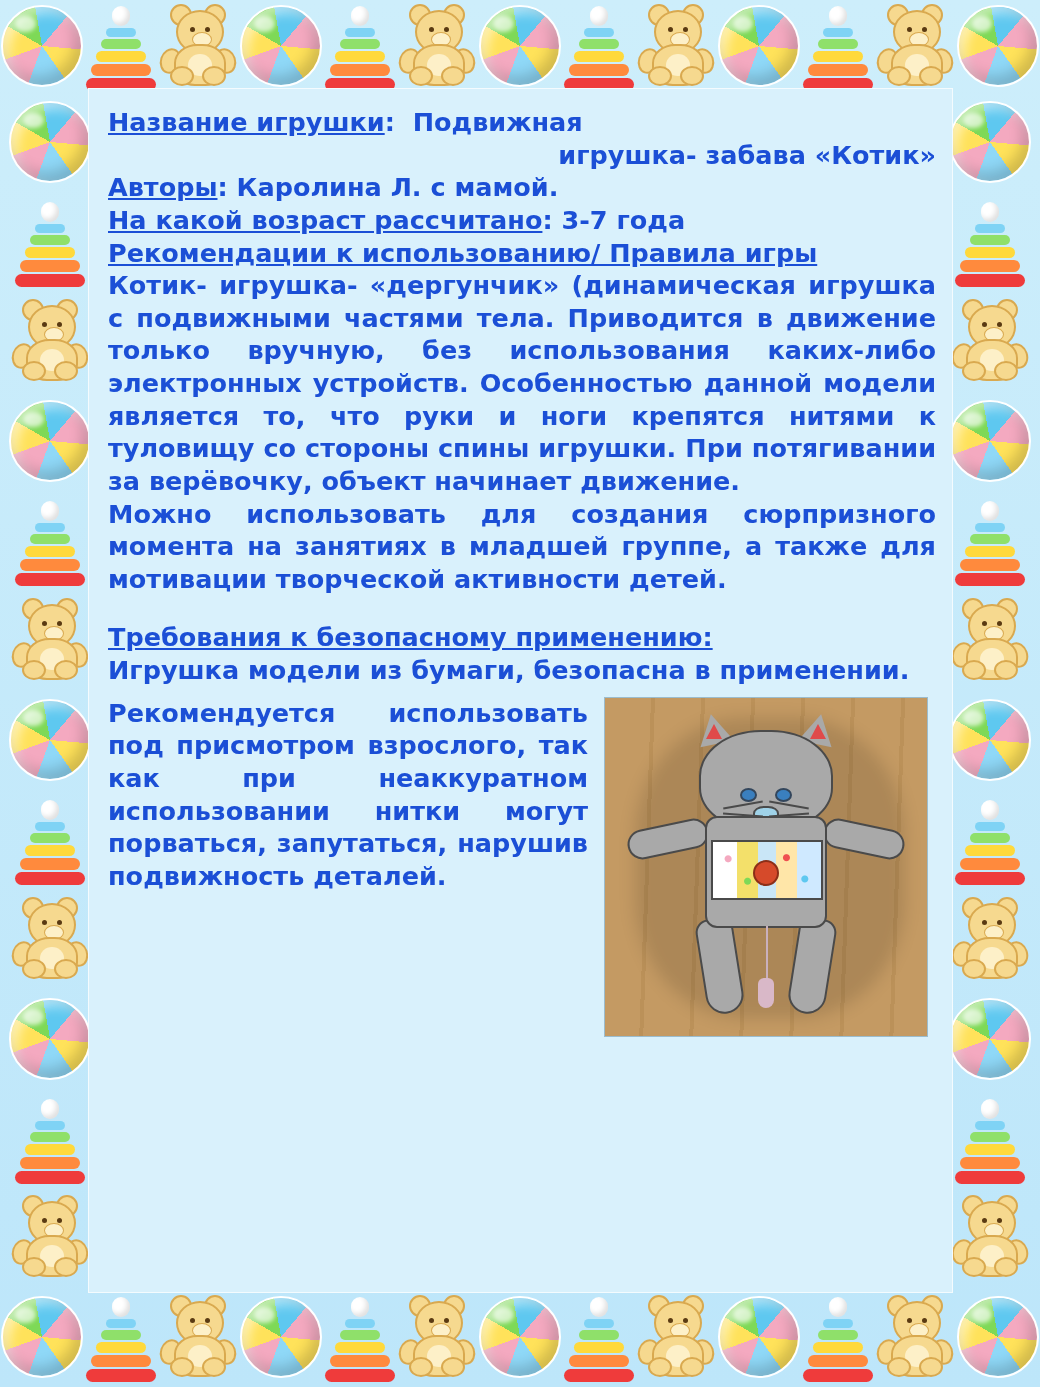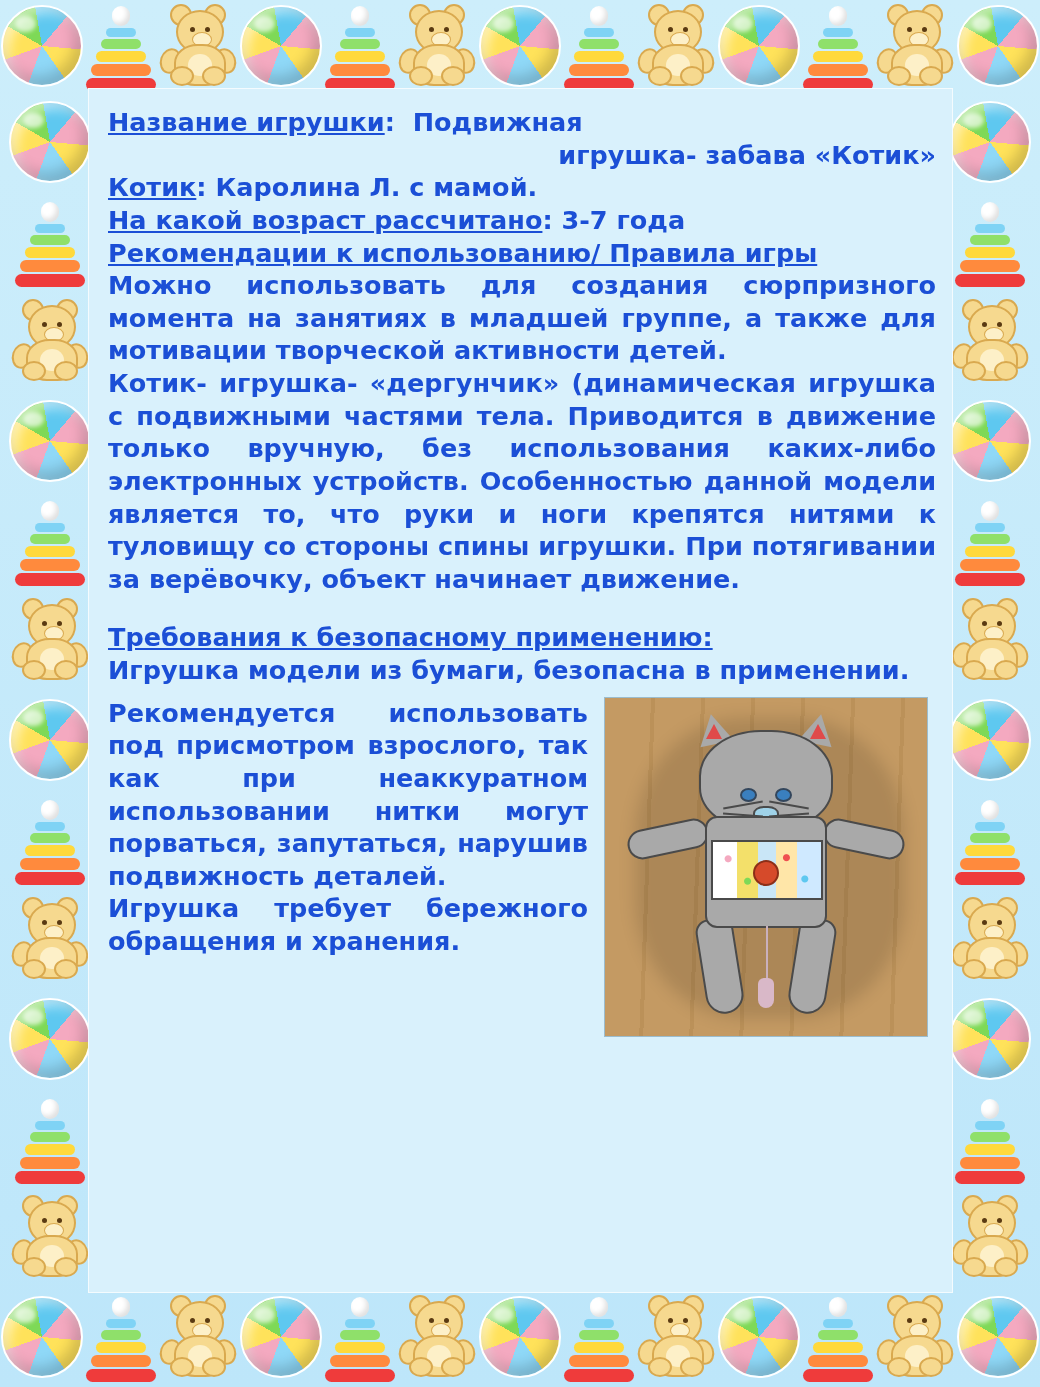--- a/index.html
+++ b/index.html
@@ -656,43 +656,42 @@
 
   <div class="card">
     <div class="content">
 
       <p class="row">
         <span class="u">Название игрушки</span><span>:</span>&nbsp;&nbsp;<span>Подвижная</span>
       </p>
       <p class="indent-title">игрушка- забава «Котик»</p>
 
       <p class="row">
-        <span class="u">Котик</span><span>:</span>&nbsp;<span>Каролина Л. с мамой.</span>
+        <span class="u">Авторы</span><span>:</span>&nbsp;<span>Каролина Л. с мамой.</span>
       </p>
 
       <p class="row">
         <span class="u">На какой возраст рассчитано</span><span>:</span>&nbsp;<span>3-7 года</span>
       </p>
 
       <p class="row just-hdr u"><span>Рекомендации к использованию/ Правила игры</span></p>
 
+      <p class="just">Котик- игрушка- «дергунчик» (динамическая игрушка с подвижными частями тела. Приводится в движение только вручную, без использования каких-либо электронных устройств. Особенностью данной модели является то, что руки и ноги крепятся нитями к туловищу со стороны спины игрушки. При потягивании за верёвочку, объект начинает движение.</p>
       <p class="just">Можно использовать для создания сюрпризного момента на занятиях в младшей группе, а также для мотивации творческой активности детей.</p>
-      <p class="just">Котик- игрушка- «дергунчик» (динамическая игрушка с подвижными частями тела. Приводится в движение только вручную, без использования каких-либо электронных устройств. Особенностью данной модели является то, что руки и ноги крепятся нитями к туловищу со стороны спины игрушки. При потягивании за верёвочку, объект начинает движение.</p>
 
       <div class="gap"></div>
 
       <p class="row u">Требования к безопасному применению:</p>
       <p class="just">Игрушка модели из бумаги, безопасна в применении.</p>
 
       <div class="small-gap"></div>
 
       <div class="split">
         <div class="text">
           <p class="just">Рекомендуется использовать под присмотром взрослого, так как при неаккуратном использовании нитки могут порваться, запутаться, нарушив подвижность деталей.</p>
-          <p class="just">Игрушка требует бережного обращения и хранения.</p>
         </div>
 
         <div class="photo">
           <div class="desk"></div>
           <div class="shadow"></div>
           <div class="cat">
             <div class="arm l"></div>
             <div class="arm r"></div>
             <div class="leg l"></div>
             <div class="leg r"></div>

